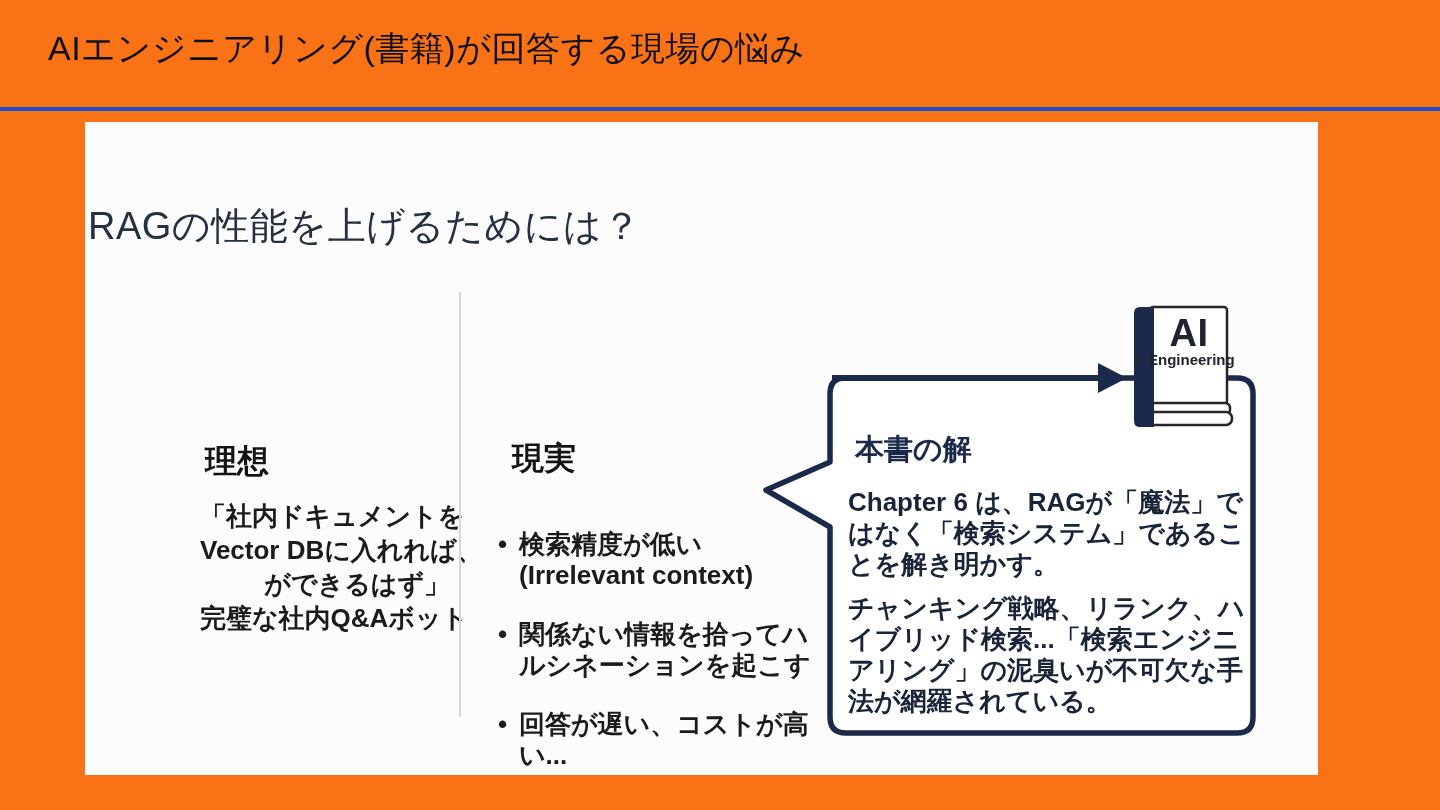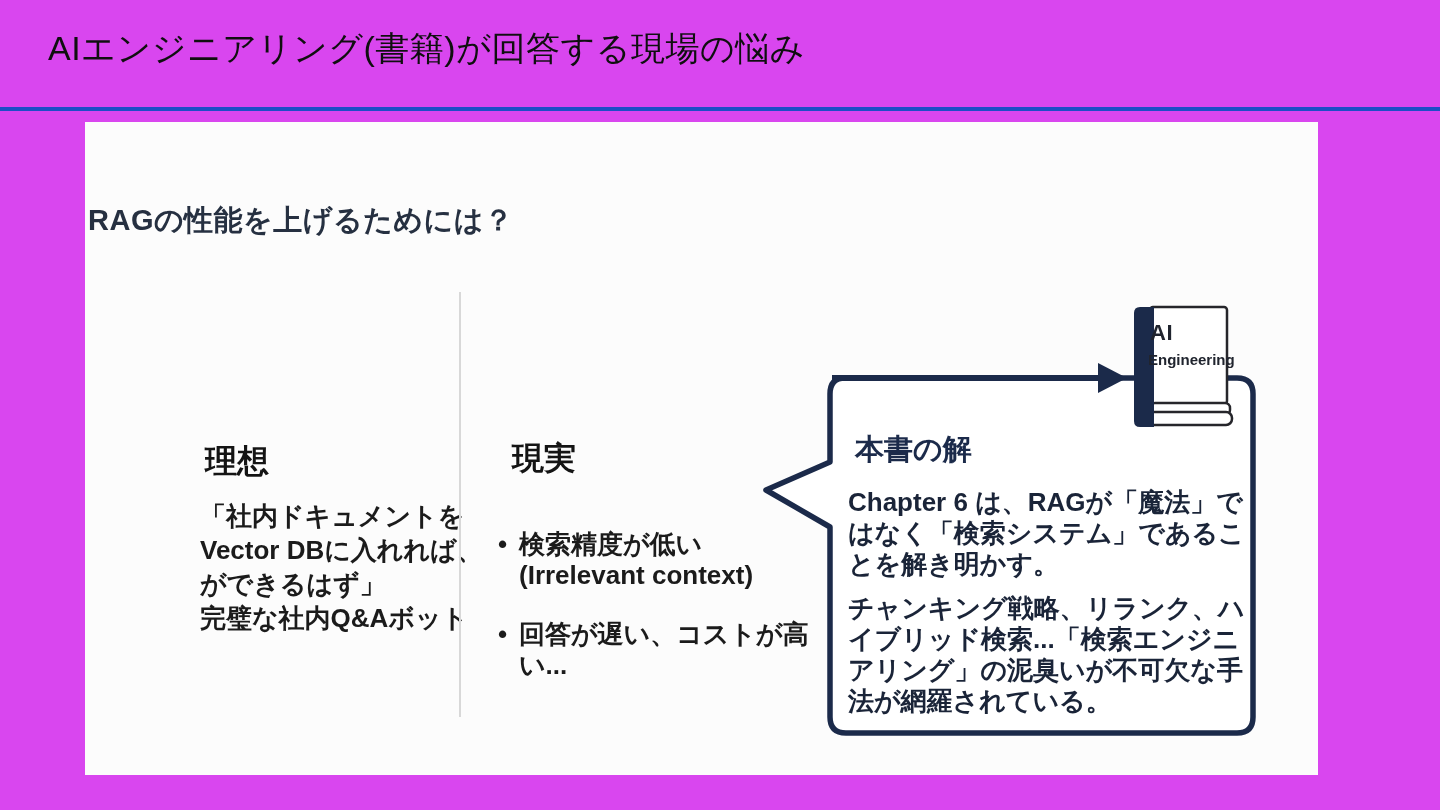--- a/index.html
+++ b/index.html
@@ -1,52 +1,52 @@
 <!DOCTYPE html>
 <html><head>
 <meta charset="utf-8">
 <style>
   html,body{margin:0;padding:0;background:#e9e9e9;}
   .slide{
-    position:relative;width:1440px;height:810px;background:#d946ef;
+    position:relative;width:1440px;height:810px;background:#f97316;
     overflow:hidden;font-family:"Liberation Sans",sans-serif;color:#111;
   }
   
   .page-title{
     position:absolute;left:48px;top:26px;font-size:34px;font-weight:500;
     letter-spacing:0.5px;color:#0f0f0f;white-space:nowrap;
   }
   .title-rule{position:absolute;left:0;top:107px;width:1440px;height:4px;background:#1d4ec6;}
   
   .content-bg{position:absolute;left:85px;top:122px;width:1233px;height:653px;background:#fcfcfc;}
   .rag-heading{
-    position:absolute;left:88px;top:201px;font-size:29px;font-weight:700;
+    position:absolute;left:88px;top:201px;font-size:38px;font-weight:400;
     color:#263041;white-space:nowrap;letter-spacing:0.5px;
   }
   
   .ideal-heading{position:absolute;left:205px;top:440px;font-size:32px;font-weight:700;color:#141414;}
   .ideal-body{position:absolute;left:200px;top:499px;width:250px;font-size:26px;font-weight:700;
-    line-height:34px;color:#1b1b1b;}
+    line-height:34px;color:#1b1b1b;text-align:right;}
   .ideal-body div{white-space:nowrap;}
   
   .divider{position:absolute;left:459px;top:292px;width:2px;height:425px;background:#d8d8d8;}
   
   .reality-heading{position:absolute;left:512px;top:437px;font-size:32px;font-weight:800;color:#141414;}
   .reality-list{position:absolute;left:496px;top:501px;width:300px;margin:0;padding:0;list-style:none;
     font-size:26px;font-weight:700;line-height:31px;color:#1b1b1b;}
   .reality-list li{position:relative;padding-left:23px;margin-bottom:9px;white-space:pre-line;width:295px;margin-top:28px;}
   .reality-list li::before{content:"\2022";position:absolute;left:2px;top:0;}
   
   .solution-heading{position:absolute;left:855px;top:430px;font-size:29px;font-weight:800;color:#1b2a4a;}
   .solution-body{position:absolute;left:848px;top:487px;width:412px;font-size:26px;font-weight:700;
     line-height:31px;color:#1a2438;}
   .solution-body p{margin:0 0 13px 0;}
   
-  .book-title{position:absolute;left:1150px;top:317px;width:78px;
-    font-size:22px;font-weight:800;color:#20242e;line-height:32px;letter-spacing:0.5px;}
+  .book-title{position:absolute;left:1150px;top:317px;width:78px;text-align:center;
+    font-size:38px;font-weight:800;color:#20242e;line-height:32px;letter-spacing:0.5px;}
   .book-subtitle{position:absolute;left:1148px;top:351px;width:82px;text-align:center;
     font-size:15px;font-weight:700;color:#20242e;}
   .diagram-svg{position:absolute;left:0;top:0;width:1440px;height:810px;}
   .textlayer{position:absolute;left:0;top:0;width:1440px;height:810px;}
 </style>
 </head>
 <body>
 
 <div class="slide">
 
@@ -81,20 +81,21 @@
       <div>ができるはず」</div>
       <div>完璧な社内Q&amp;Aボット</div>
     </div>
 
     <div class="divider"></div>
 
     <div class="reality-heading">現実</div>
     <ul class="reality-list">
       <li>検索精度が低い
 (Irrelevant context)</li>
+      <li>関係ない情報を拾ってハルシネーションを起こす</li>
       <li>回答が遅い、コストが高い...</li>
     </ul>
 
     <div class="solution-heading">本書の解</div>
     <div class="solution-body">
       <p>Chapter 6 は、RAGが「魔法」ではなく「検索システム」であることを解き明かす。</p>
       <p>チャンキング戦略、リランク、ハイブリッド検索...「検索エンジニアリング」の泥臭いが不可欠な手法が網羅されている。</p>
     </div>
 
     <div class="book-title">AI</div>

